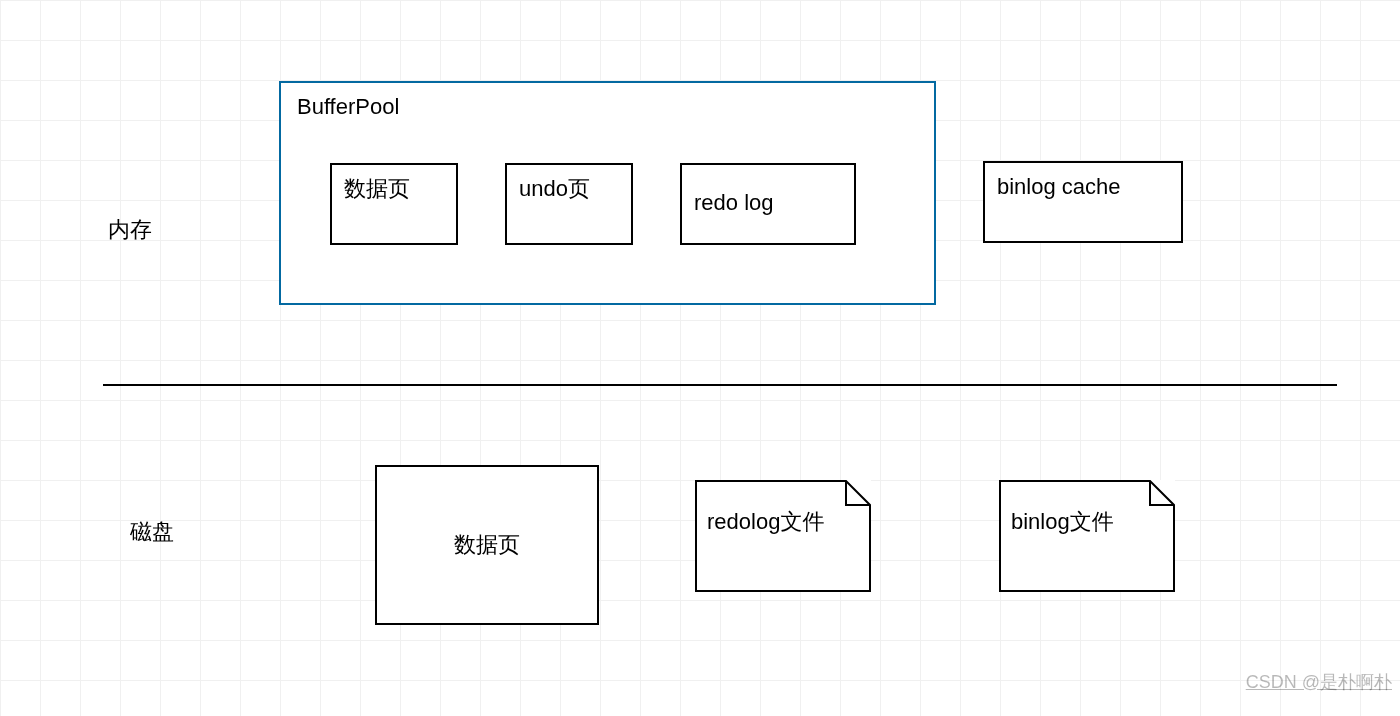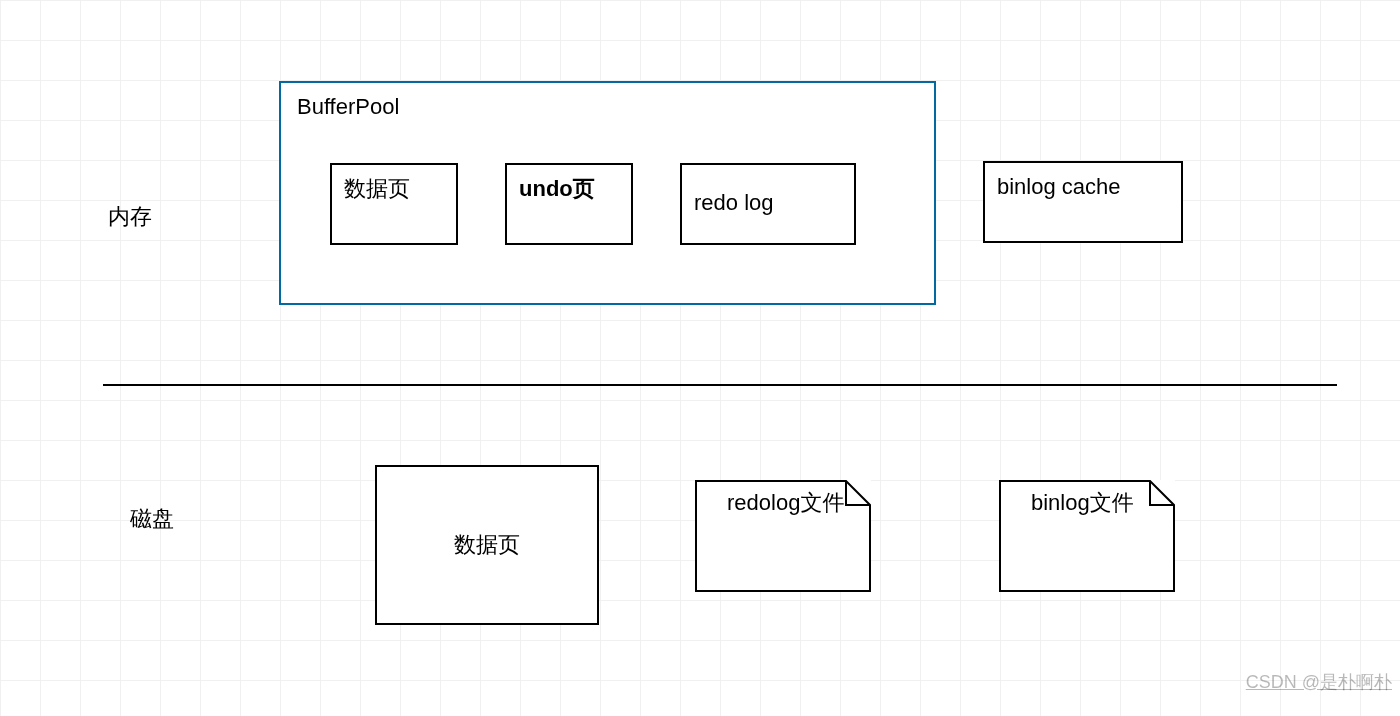--- a/index.html
+++ b/index.html
@@ -25,39 +25,39 @@
     position: absolute;
     border: 2px solid #0369a1;
     background: #fff;
     padding: 10px 12px;
     line-height: 1.25;
   }
   .label {
     position: absolute;
     background: transparent;
     white-space: nowrap;
+    margin-top: 13px;
   }
   .sep {
     position: absolute;
     height: 0;
     border-top: 2px solid #000;
   }
   .note {
     position: absolute;
     background: #fff;
   }
   .note svg {
     position: absolute; inset: 0;
     width: 100%; height: 100%;
   }
   .note-text {
     position: absolute;
-    top: 8px; left: 12px;
+    top: 27px; left: 12px;
     white-space: nowrap;
-    margin-left: 20px;
   }
   .bp-title {
     position: absolute;
     top: 10px; left: 16px;
   }
   .innerbox {
     position: absolute;
     border: 2px solid #000;
     background: #fff;
     padding: 10px 12px;
@@ -86,21 +86,21 @@
 
 <div class="label" style="left:108px; top:202px;">内存</div>
 
 <div class="box" style="left:279px; top:81px; width:657px; height:224px; padding:0;">
   <div class="bp-title">BufferPool</div>
 
   <div class="innerbox" style="left:49px; top:80px; width:128px; height:82px;">
     <span>数据页</span>
   </div>
 
-  <div class="innerbox" style="left:224px; top:80px; width:128px; height:82px;font-weight:bold;">
+  <div class="innerbox" style="left:224px; top:80px; width:128px; height:82px;">
     <span>undo页</span>
   </div>
 
   <div class="innerbox" style="left:399px; top:80px; width:176px; height:82px; padding:24px 12px;">
     <div>redo log</div>
   </div>
 </div>
 
 <div class="innerbox" style="left:983px; top:161px; width:200px; height:82px;">
   <span>binlog cache</span>

